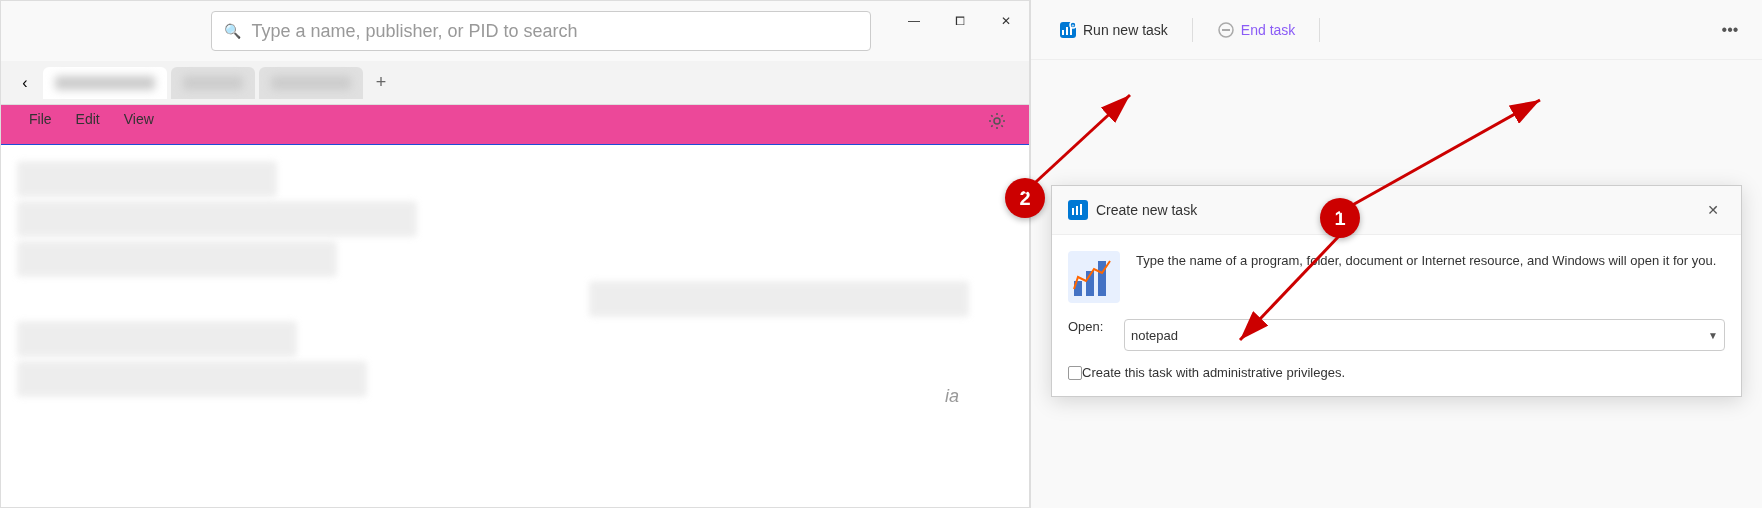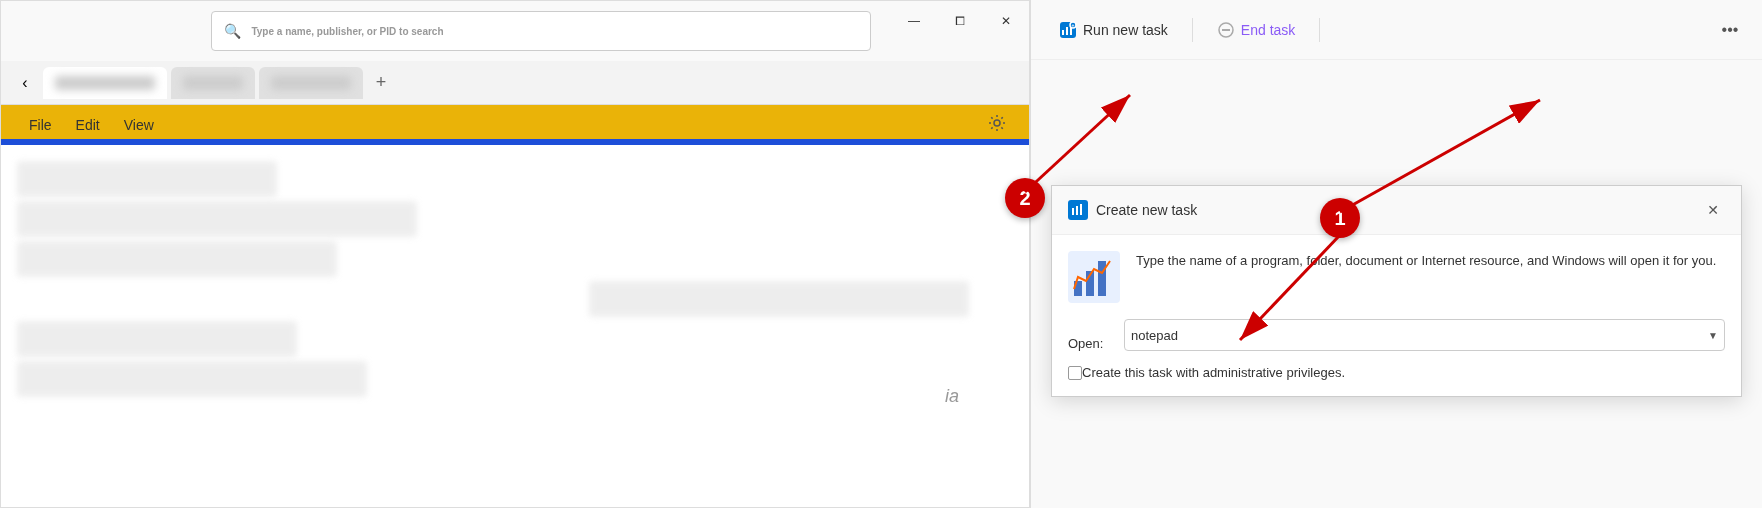--- a/index.html
+++ b/index.html
@@ -37,22 +37,21 @@
       align-items: center;
       padding: 0 12px;
       gap: 10px;
     }
     .search-icon-svg {
       color: #888;
       font-size: 14px;
     }
     .search-placeholder {
       color: #999;
-      font-size: 10px;
-      font-weight: bold;
+      font-size: 18px;
     }
 
     
     .window-controls-top {
       position: absolute;
       top: 0;
       right: 0;
       display: flex;
       align-items: center;
       height: 40px;
@@ -114,26 +113,26 @@
       border-radius: 4px;
     }
 
     
     .menu-bar {
       position: absolute;
       top: 104px;
       left: 0;
       right: 0;
       height: 40px;
-      background: #eab308;
-      display: flex;
-      align-items: flex-end;
+      background: #ec4899;
+      display: flex;
+      align-items: flex-start;
       padding: 0 16px;
       gap: 0;
-      border-bottom: 6px solid #1d4ed8;
+      border-bottom: 1px solid #1d4ed8;
     }
     .menu-item {
       padding: 6px 12px;
       font-size: 14px;
       color: #333;
       cursor: pointer;
       border-radius: 4px;
     }
     .menu-settings {
       margin-left: auto;
@@ -279,21 +278,21 @@
       width: 52px; height: 52px;
       flex-shrink: 0;
     }
     .dialog-description {
       font-size: 13px;
       color: #333;
       line-height: 1.5;
     }
     .dialog-open-row {
       display: flex;
-      align-items: flex-end;
+      align-items: flex-start;
       gap: 12px;
       margin-bottom: 14px;
     }
     .dialog-open-label {
       font-size: 13px;
       color: #333;
       min-width: 44px;
     }
     .dialog-input-combo {
       flex: 1;

